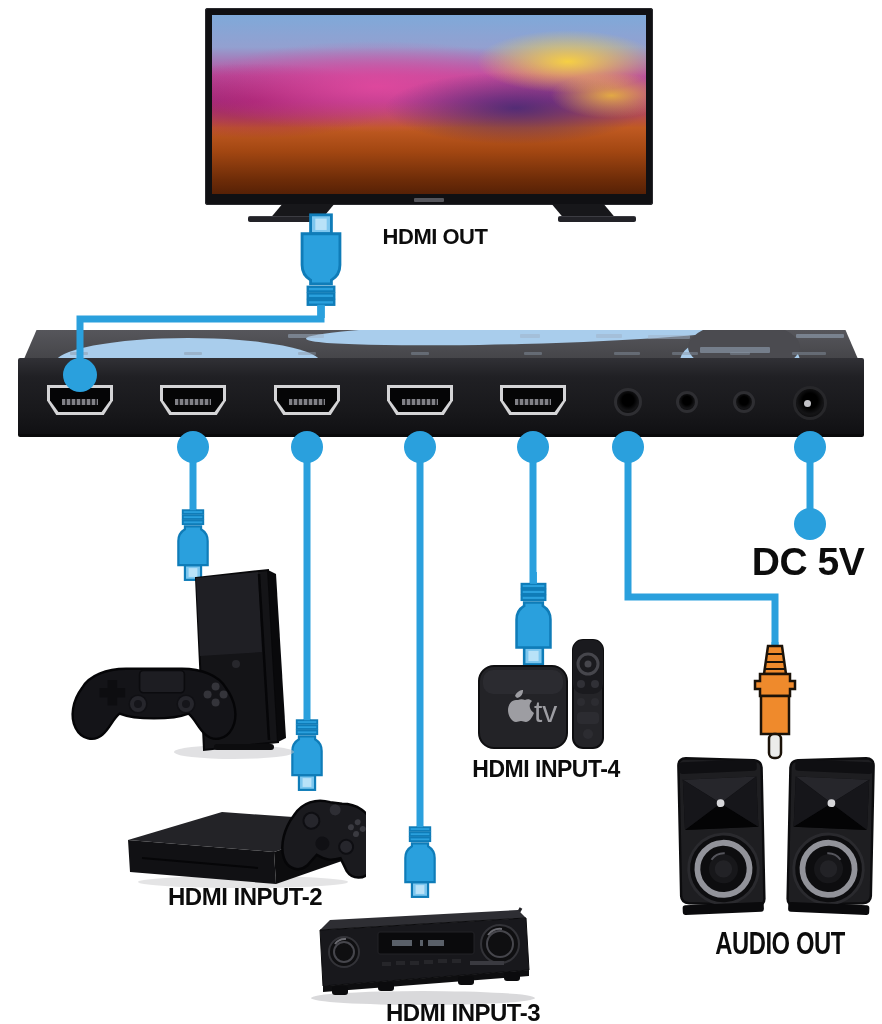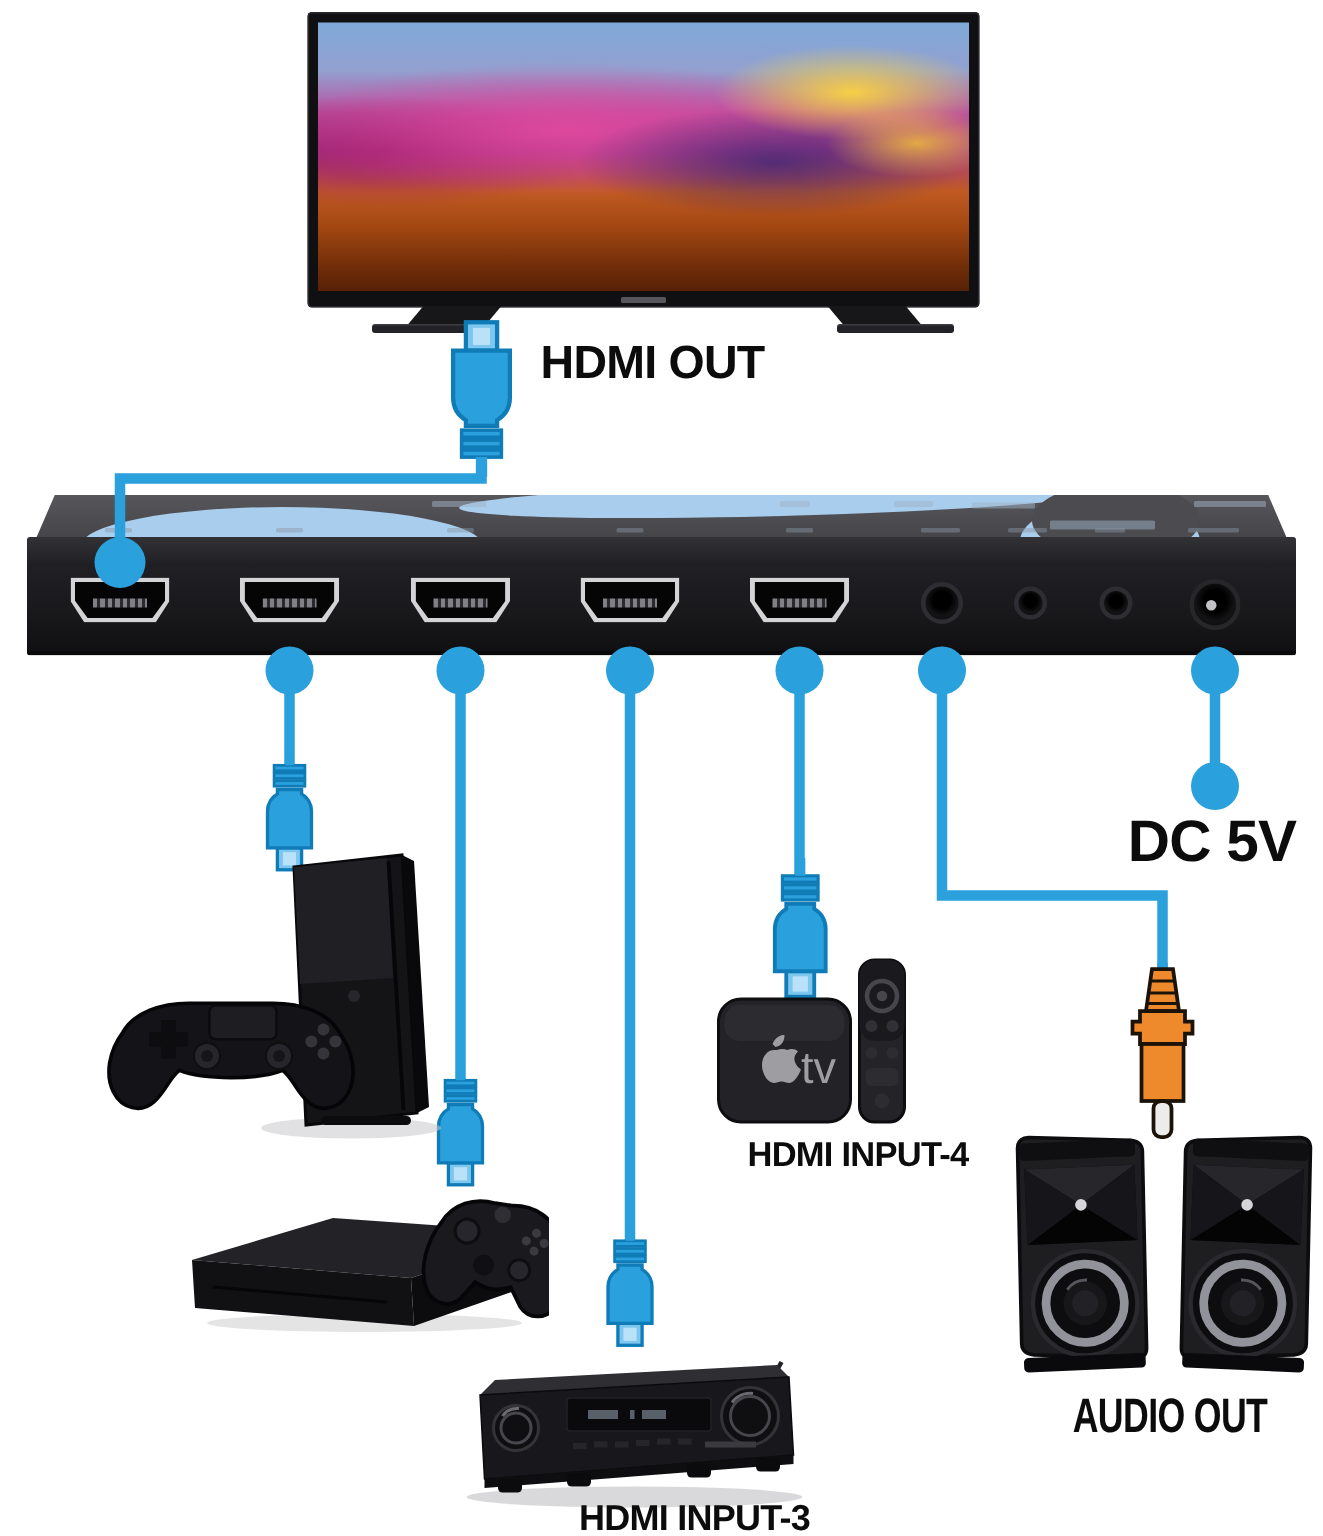--- a/index.html
+++ b/index.html
@@ -316,19 +316,20 @@
     <polygon points="96,26 96,78 58,52" fill="#16161a"></polygon>
     <circle cx="58" cy="52" r="4" fill="#d6d6d9"></circle>
     <circle cx="58" cy="120" r="36" fill="#0d0d0f" stroke="#2a2a2e" stroke-width="3"></circle>
     <circle cx="58" cy="120" r="27" fill="none" stroke="#92939a" stroke-width="6"></circle>
     <circle cx="58" cy="120" r="15" fill="#17171a"></circle>
     <circle cx="58" cy="120" r="9" fill="#222226"></circle>
     <path d="M46,110 a16,16 0 0 1 14,-6" stroke="#55555c" stroke-width="2" fill="none"></path>
     <rect x="14" y="156" width="84" height="10" rx="3" fill="#0a0a0c"></rect>
   </svg>
 
-  <div class="lbl" style="left:435px;top:224px;font-size:31px;">HDMI OUT</div>
+  <div class="lbl" style="left:435px;top:224px;font-size:22px;">HDMI OUT</div>
+  <div class="lbl" style="left:245px;top:883px;font-size:24px;">HDMI INPUT-2</div>
   <div class="lbl" style="left:463px;top:999px;font-size:24px;">HDMI INPUT-3</div>
-  <div class="lbl" style="left:572px;top:756px;font-size:23px;">HDMI INPUT-4</div>
+  <div class="lbl" style="left:546px;top:756px;font-size:23px;">HDMI INPUT-4</div>
   <div class="lbl" style="left:808px;top:540px;font-size:39px;">DC 5V</div>
   <div class="lbl" style="left:780px;top:928px;font-size:28px;transform:translateX(-50%) scale(0.85,1.15);">AUDIO OUT</div>
 
 </div>
 
 </body></html>

